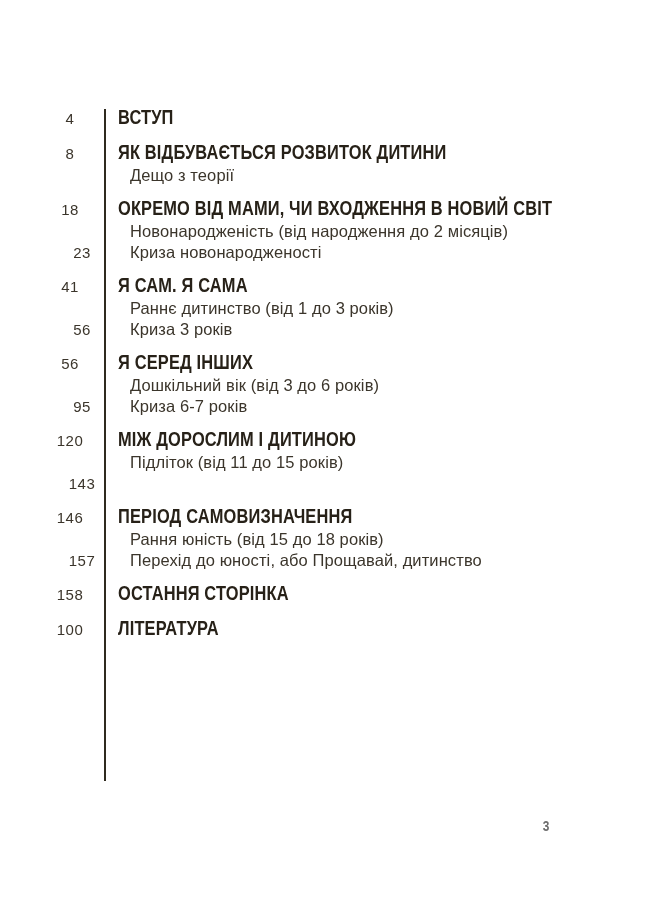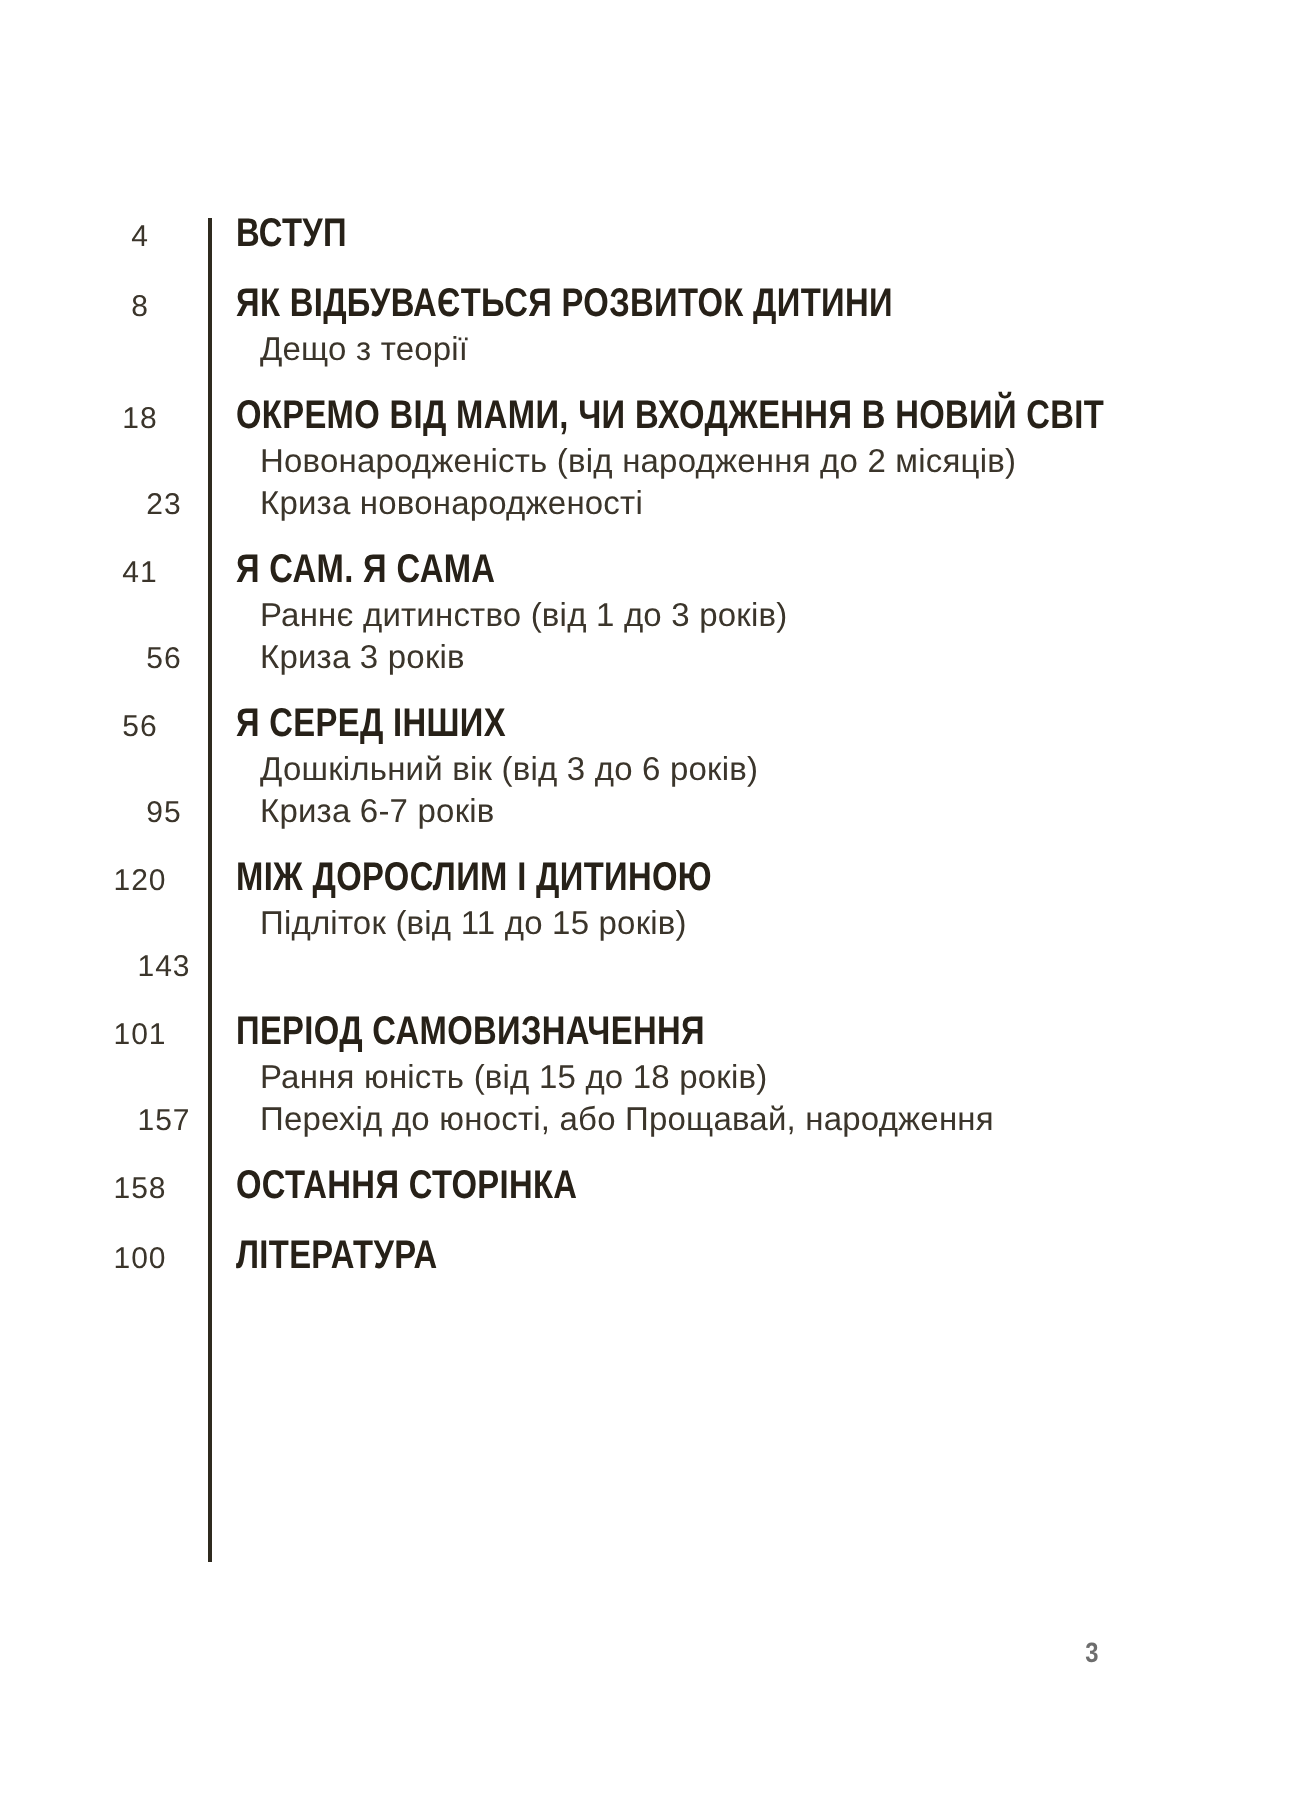--- a/index.html
+++ b/index.html
@@ -155,30 +155,30 @@
         <div class="row sub">
           <span class="num"></span>
           <span class="txt">Підліток (від 11 до 15 років)</span>
         </div>
         <div class="row sub">
           <span class="num">143</span>
         </div>
       </div>
       <div class="group">
         <div class="row heading">
-          <span class="num">101</span>
+          <span class="num">146</span>
           <span class="txt">ПЕРІОД САМОВИЗНАЧЕННЯ</span>
         </div>
         <div class="row sub">
           <span class="num"></span>
           <span class="txt">Рання юність (від 15 до 18 років)</span>
         </div>
         <div class="row sub">
           <span class="num">157</span>
-          <span class="txt">Перехід до юності, або Прощавай, народження</span>
+          <span class="txt">Перехід до юності, або Прощавай, дитинство</span>
         </div>
       </div>
       <div class="group">
         <div class="row heading">
           <span class="num">158</span>
           <span class="txt">ОСТАННЯ СТОРІНКА</span>
         </div>
       </div>
       <div class="group">
         <div class="row heading">

